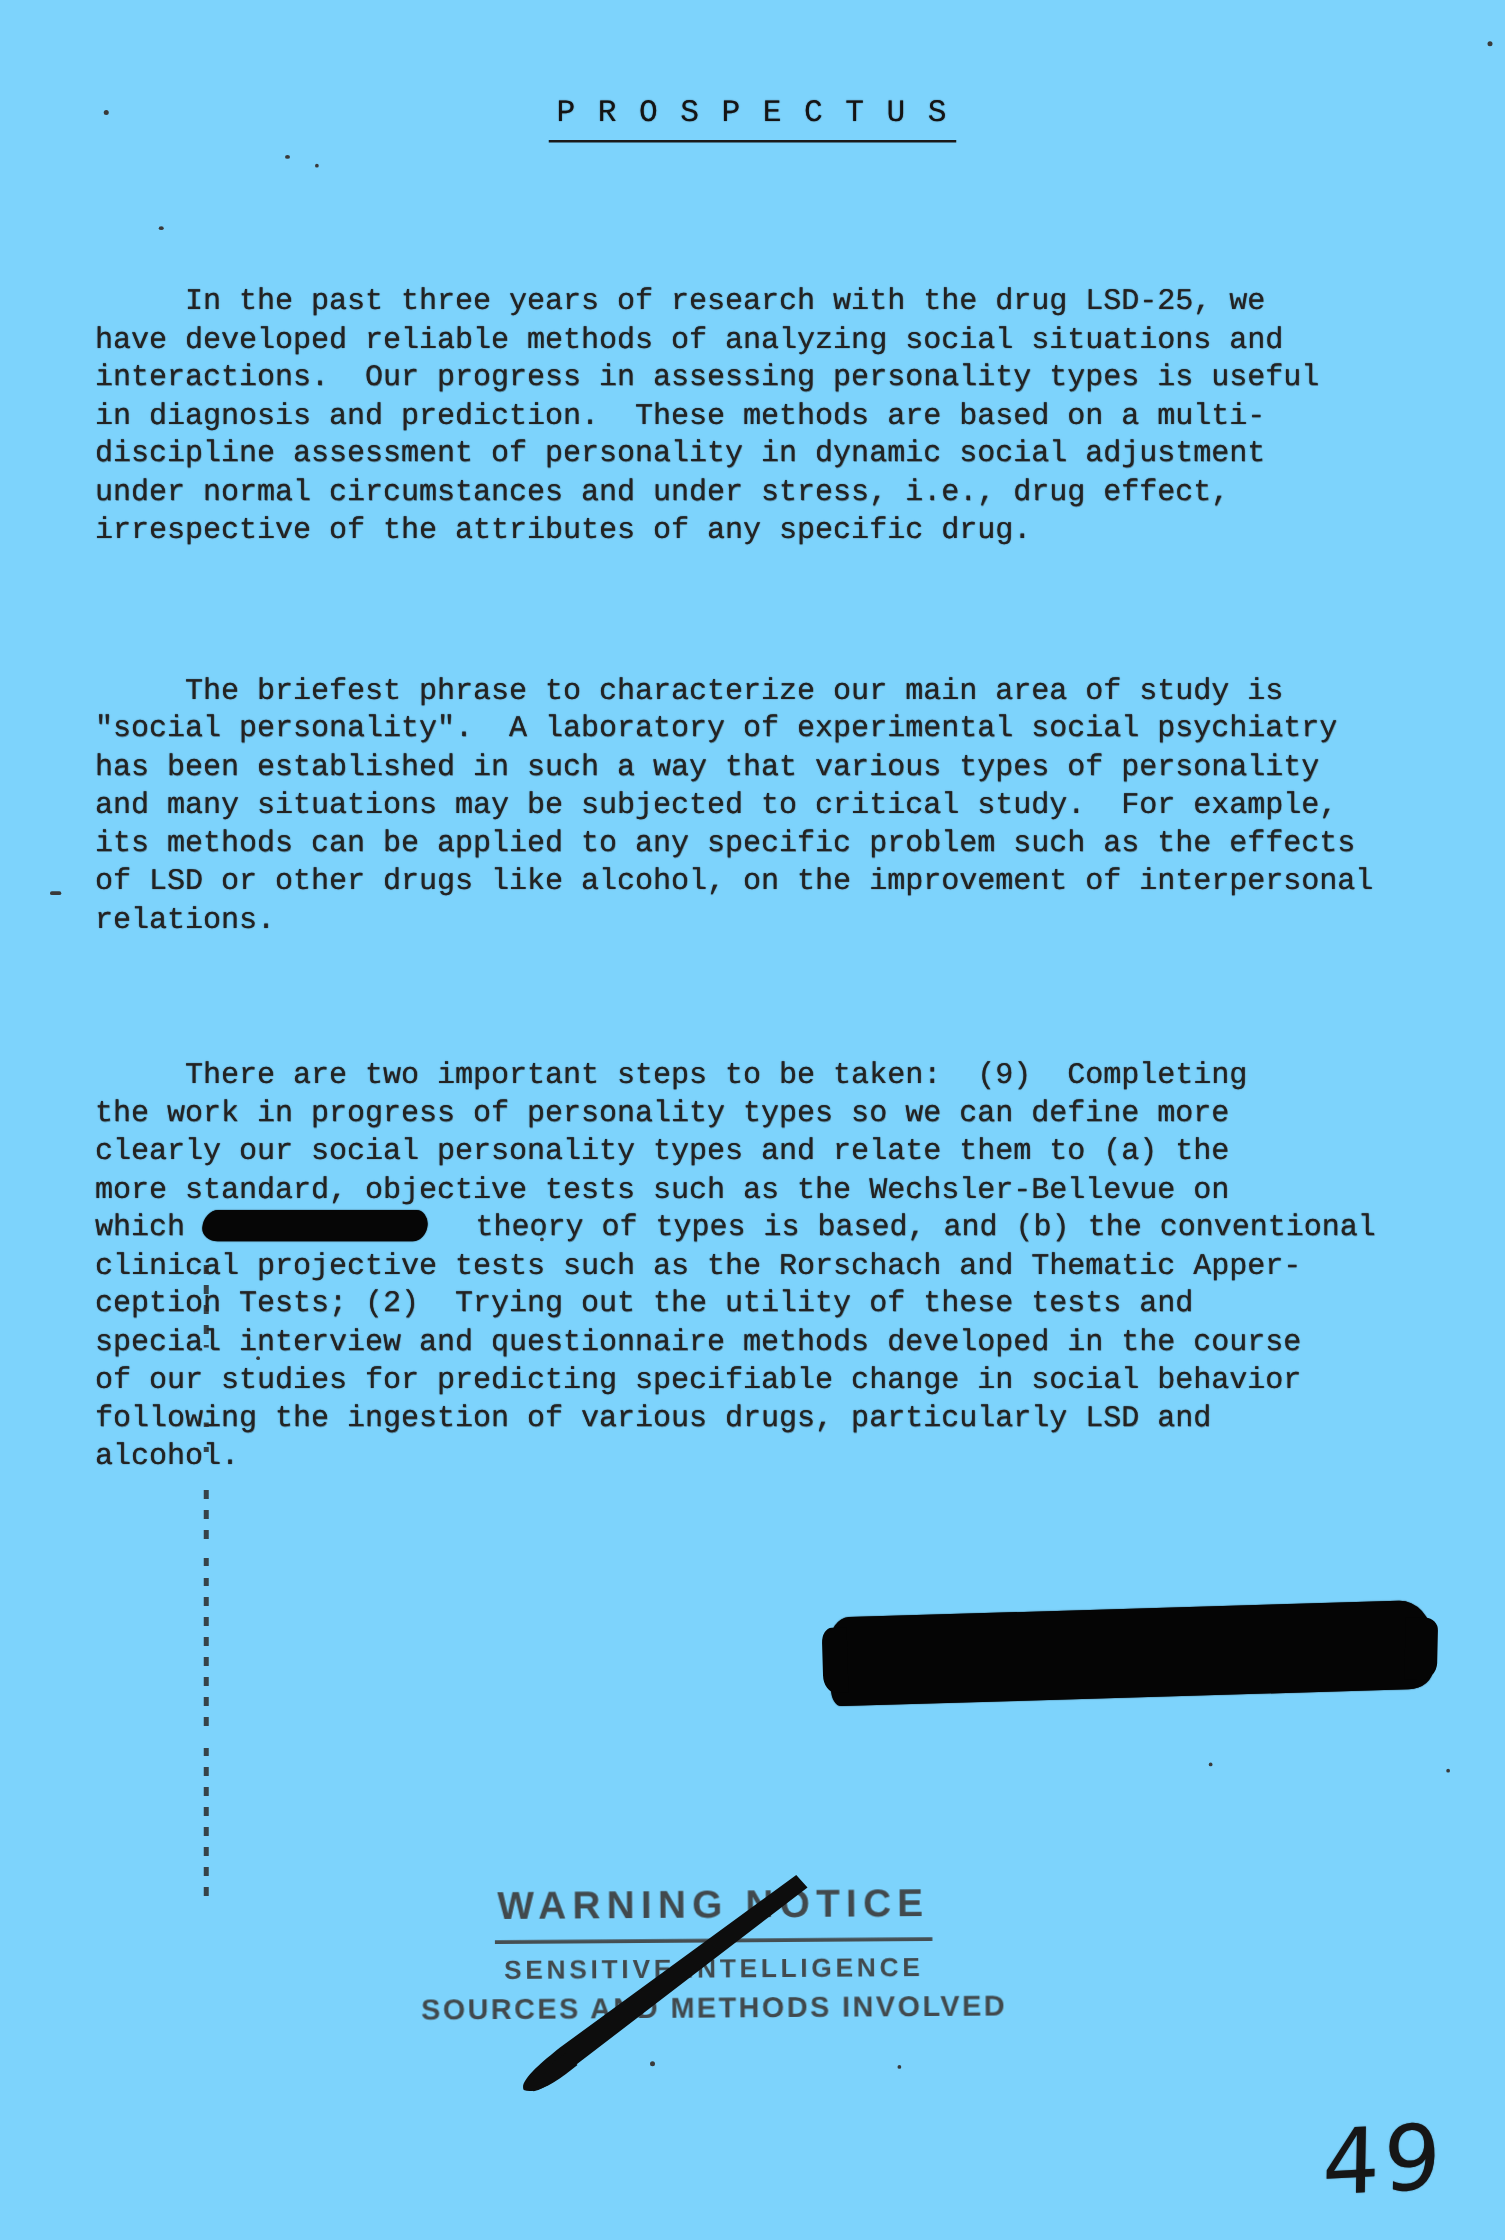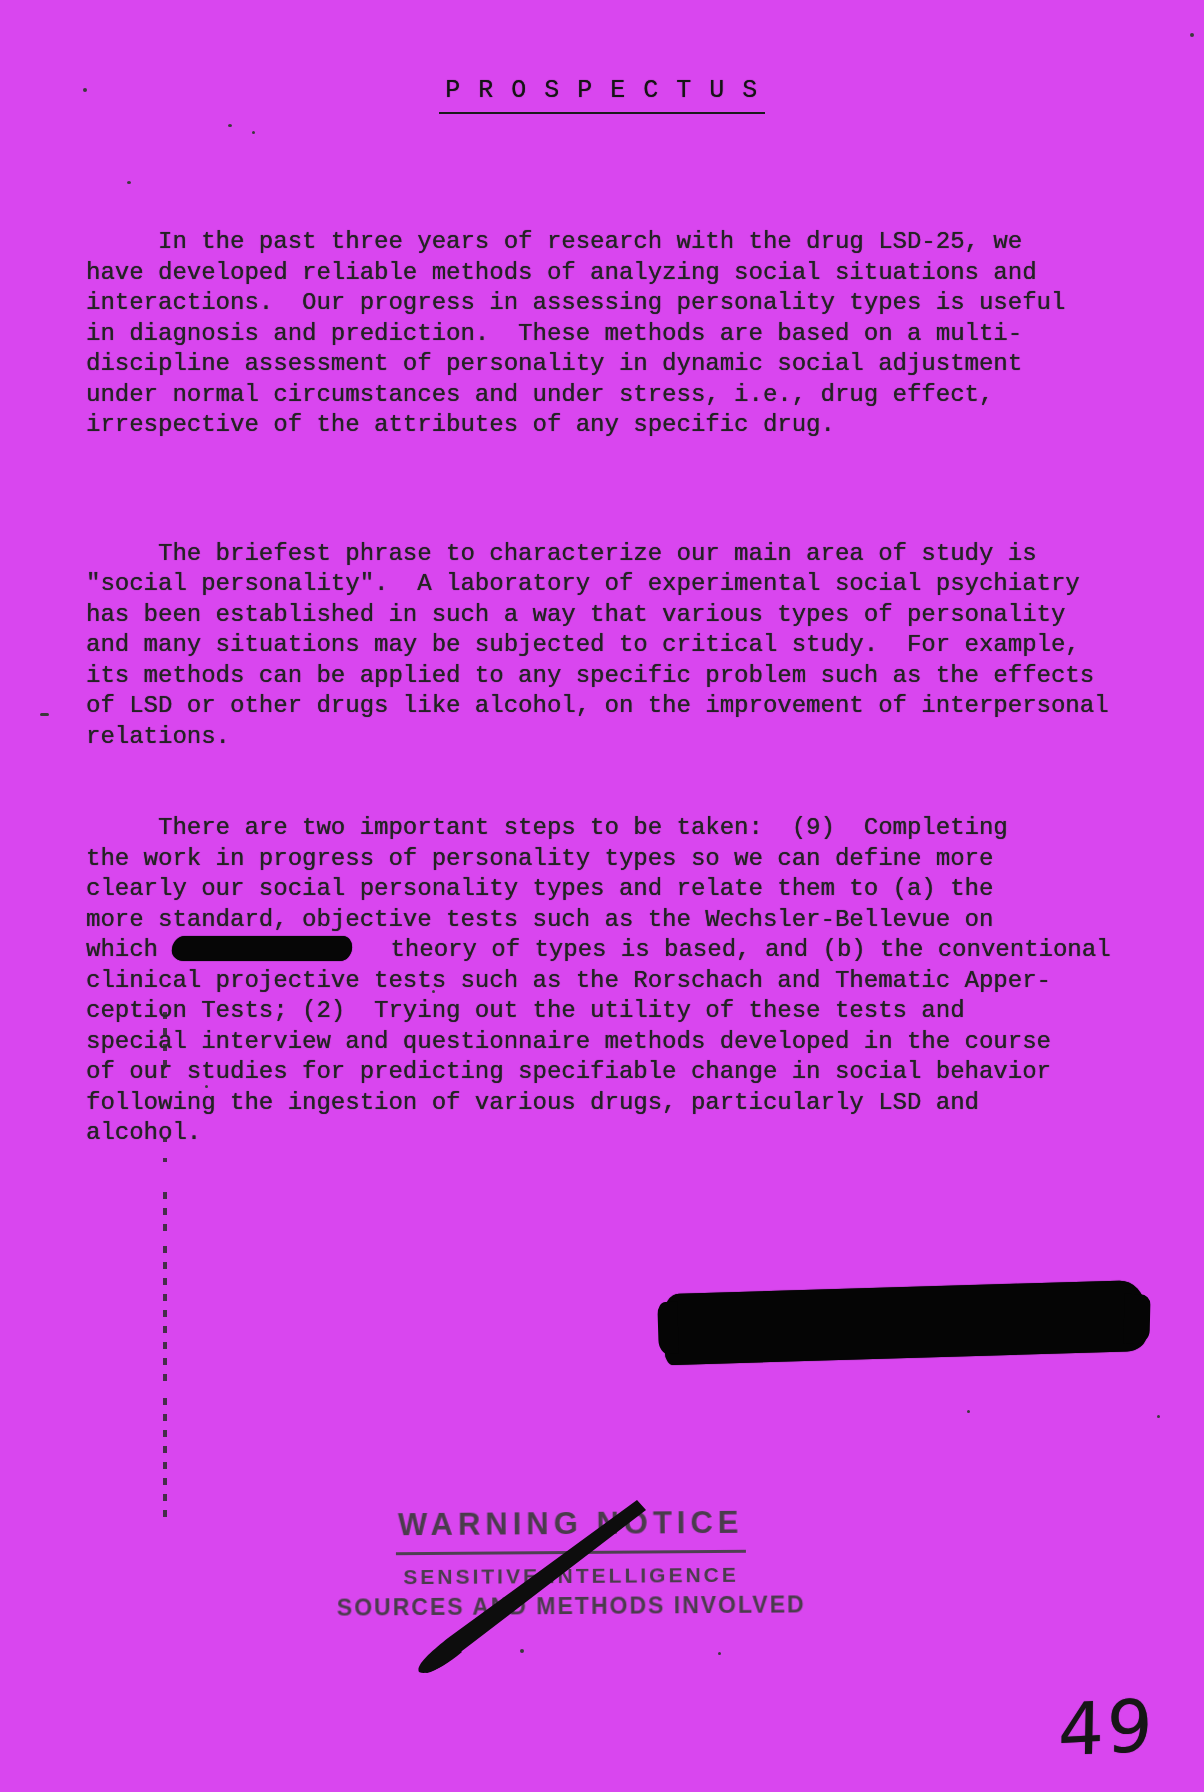--- a/index.html
+++ b/index.html
@@ -1,46 +1,46 @@
 <!DOCTYPE html>
 <html><head>
 <meta charset="utf-8">
 <style>
   html,body { margin:0; padding:0; background:#e8e8e8; }
   .page {
     position:relative;
     width:1204px; height:1792px;
     margin:0 auto;
-    background:#d946ef;
+    background:#7dd3fc;
     overflow:hidden;
     font-family:"Liberation Mono", monospace;
     color:#1d1d1d;
   }
   .doc-title {
     position:absolute; top:76px; left:0; width:100%;
     text-align:center;
     font-size:25px; letter-spacing:1.5px;
     color:#141414;
   }
   .doc-title .title-inner {
     display:inline-block;
     padding:0 6px 7px 6px;
     border-bottom:2.5px solid #1a1a1a;
     text-shadow:0 0 1px rgba(20,20,20,.8);
   }
   .body-text {
-    position:absolute; left:86px; top:166px; width:1090px;
+    position:absolute; left:76px; top:166px; width:1090px;
     font-size:24px; line-height:30.5px;
     white-space:pre;
     text-shadow:0 0 1px rgba(30,30,30,.75), 0.4px 0.4px 0 rgba(40,40,40,.35);
     color:#232323;
   }
   .para { margin:0; }
   .para.gap-a { margin-bottom:37px; }
-  .para.gap-b { }
+  .para.gap-b { margin-bottom:33px; }
   .inline-redaction {
     display:inline-block;
     width:180px; height:25px;
     background:#060606;
     border-radius:12px 10px 11px 13px / 14px 12px 13px 11px;
     vertical-align:-5px;
     margin-right:38px;
     transform:skewX(-4deg);
     box-shadow:0 0 1px #000;
   }

